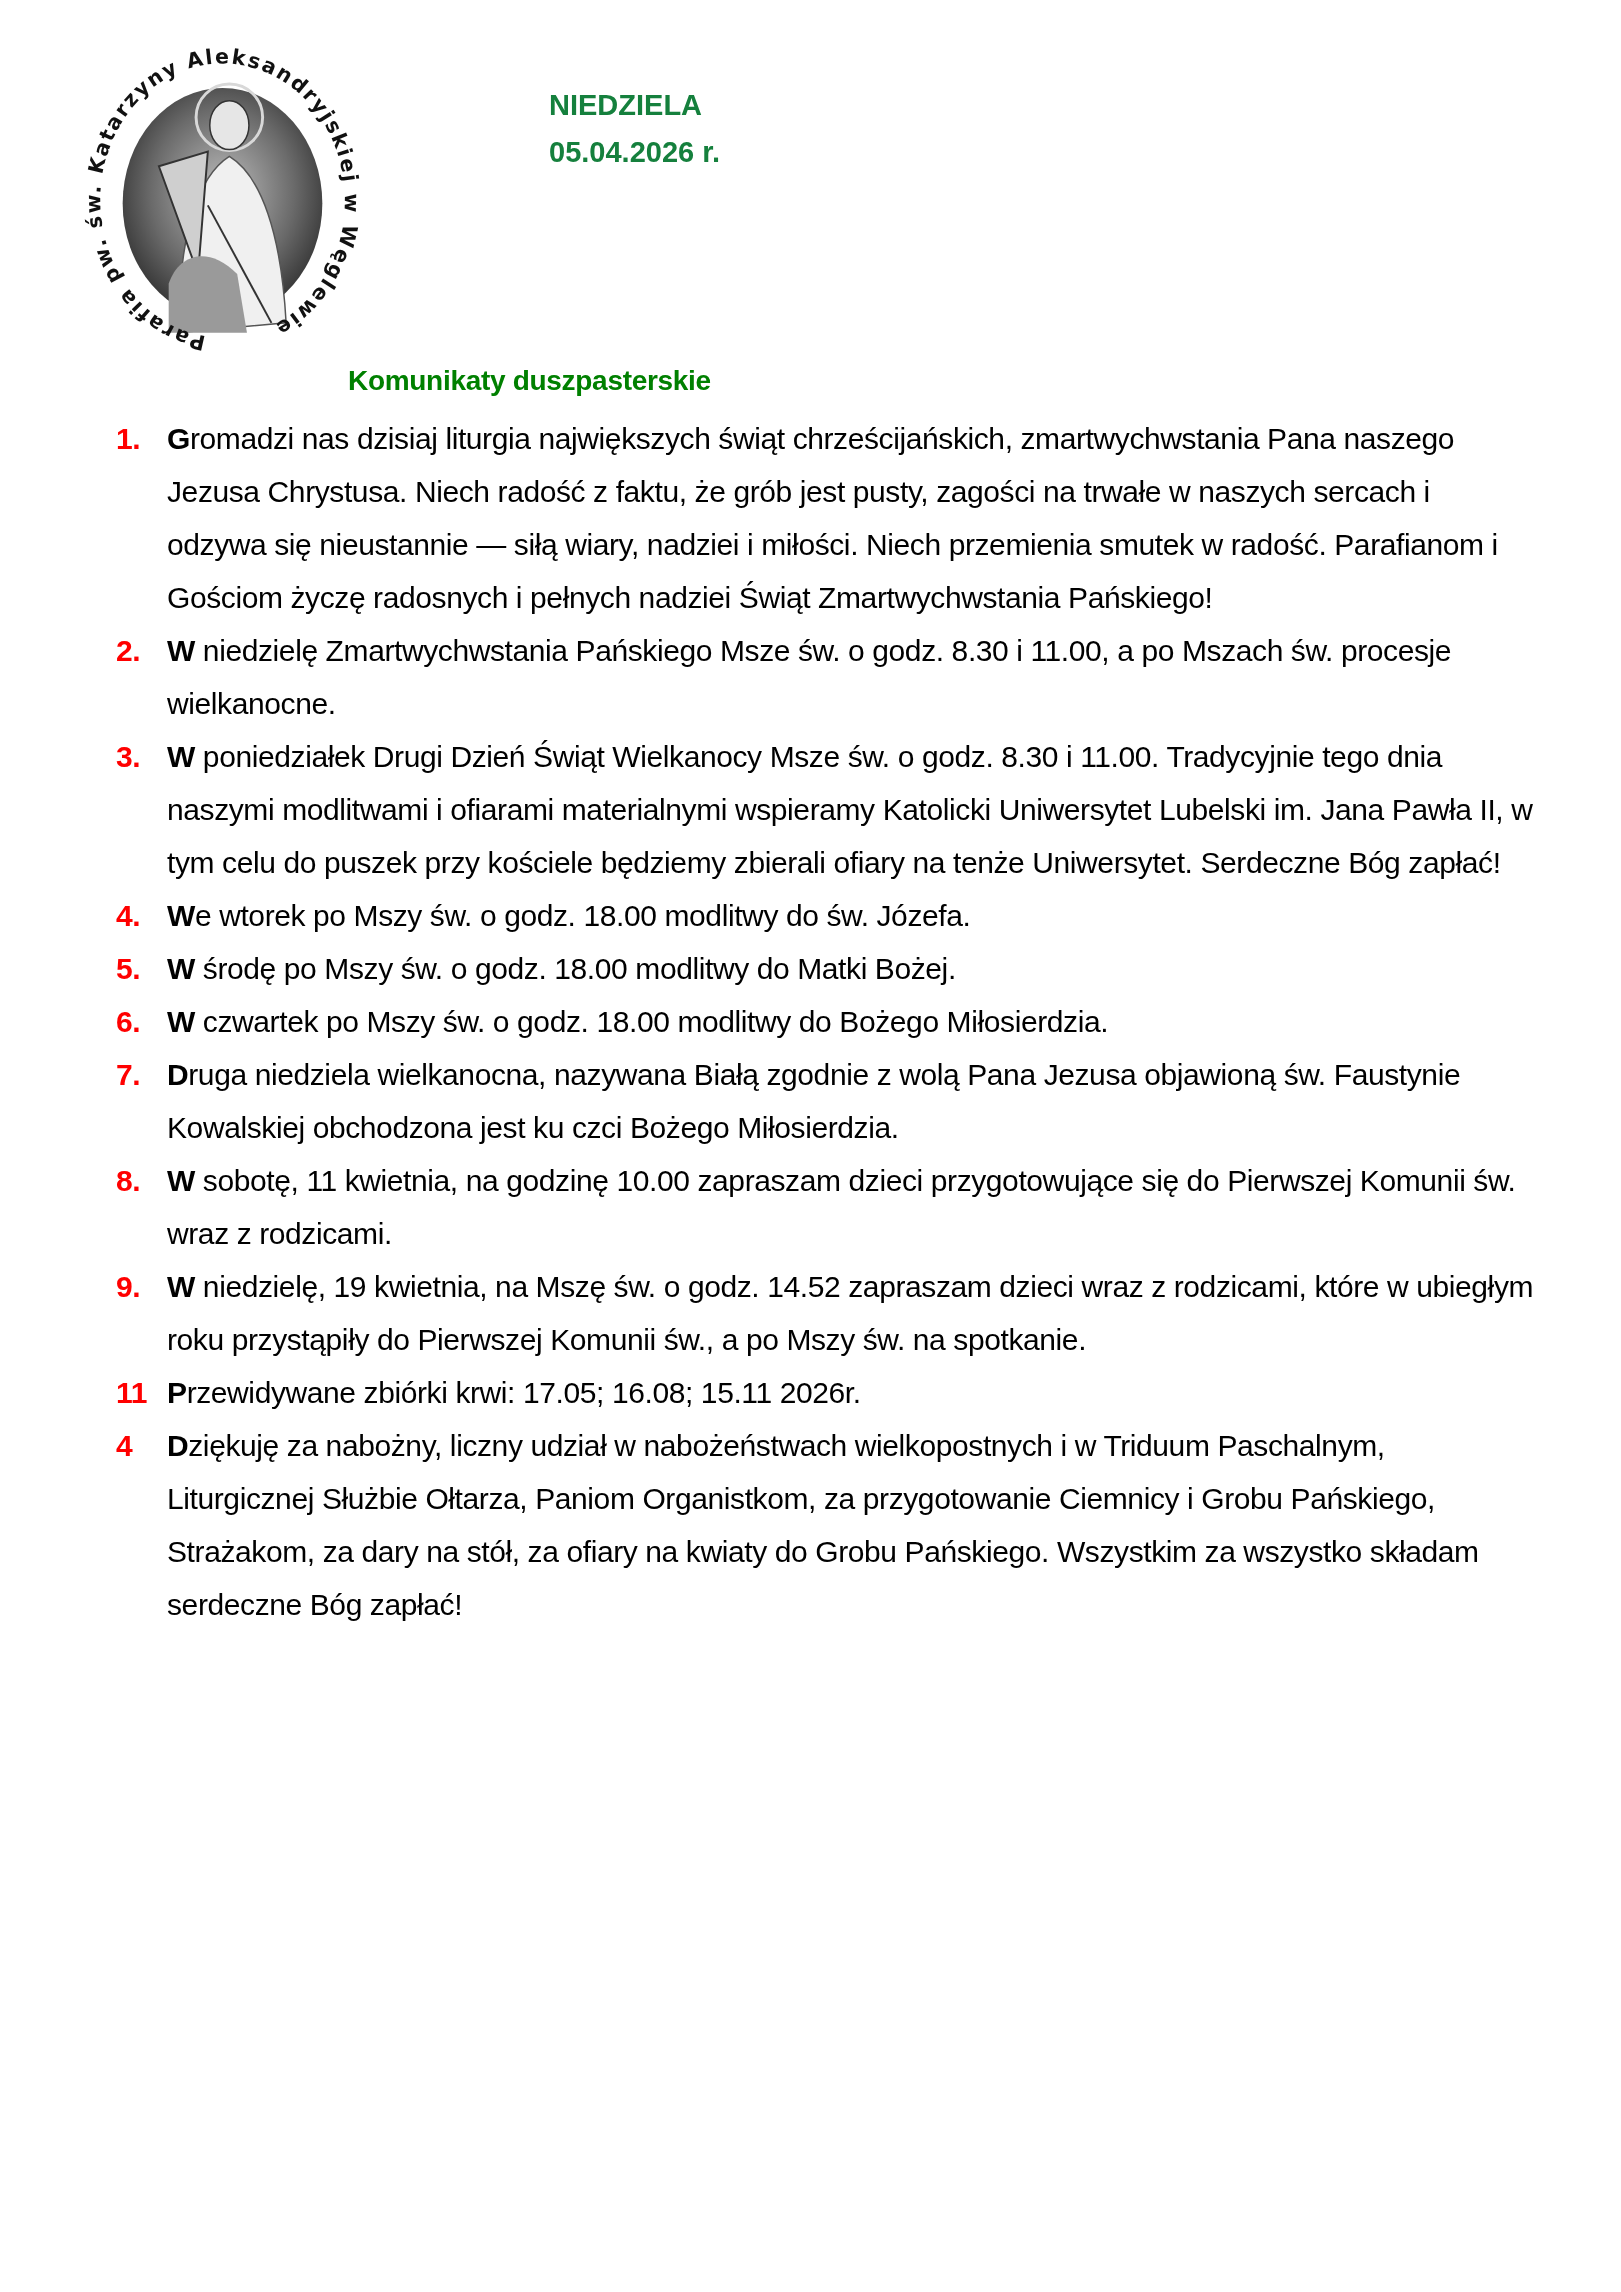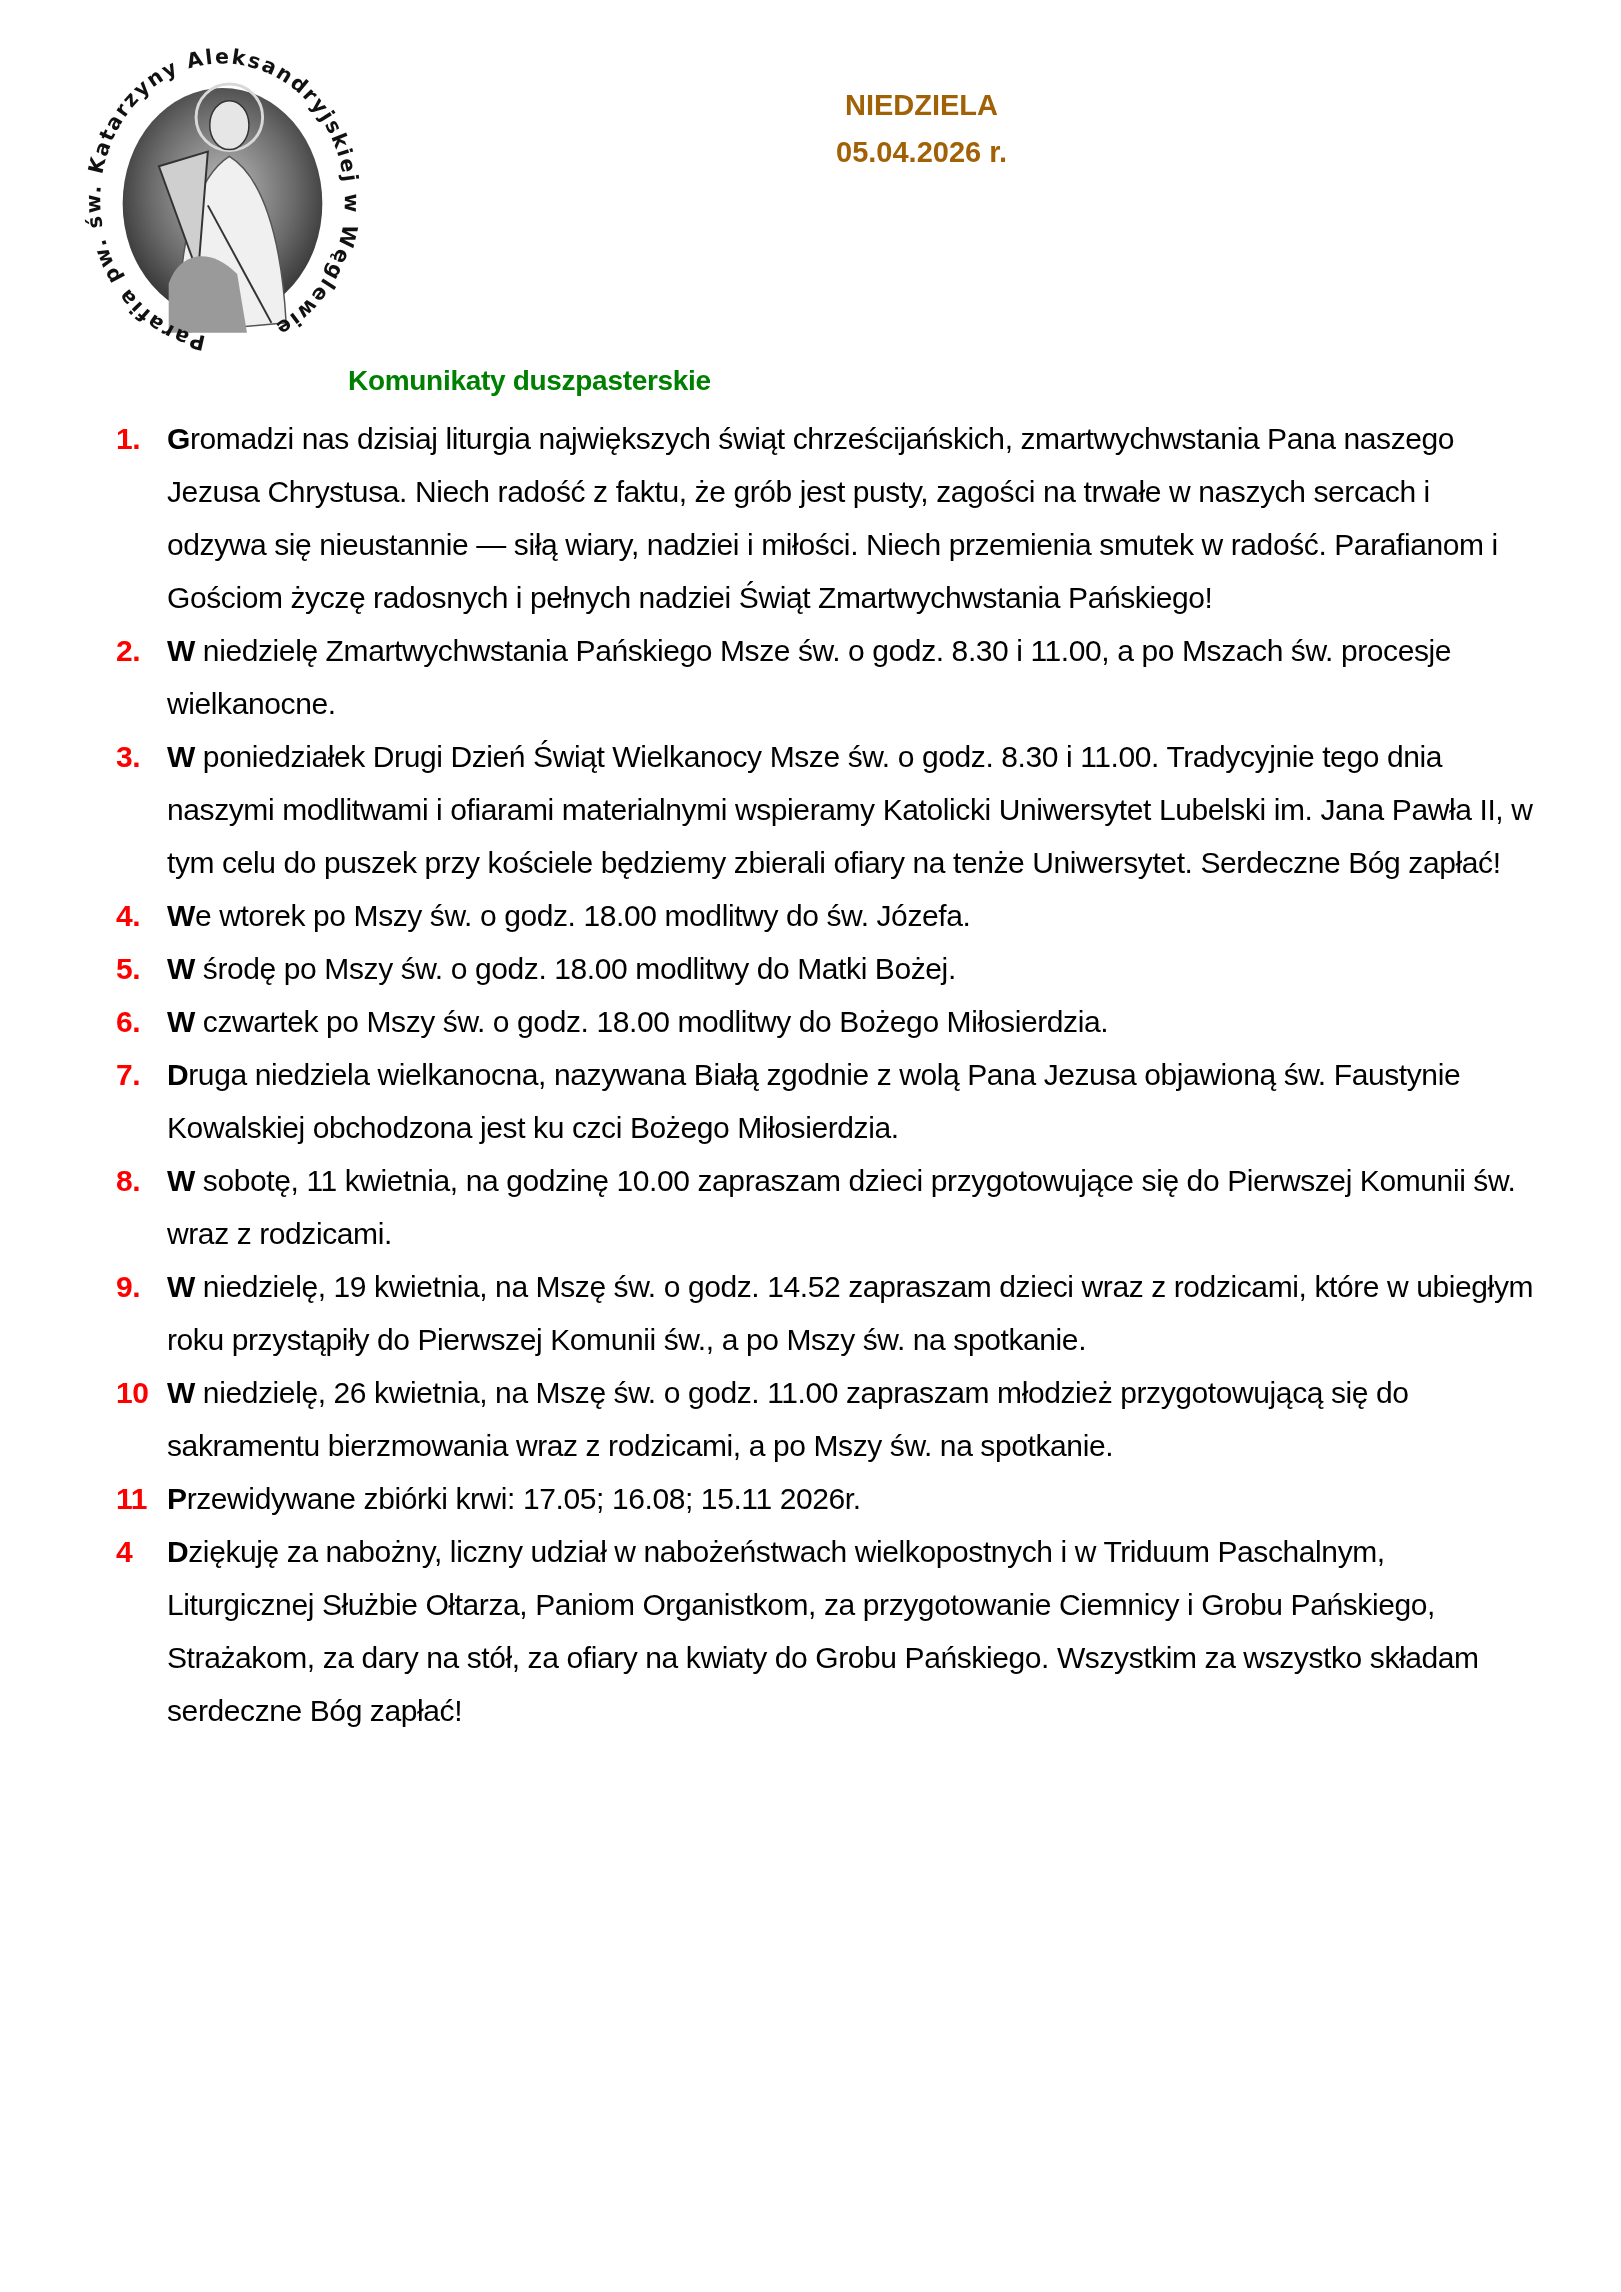--- a/index.html
+++ b/index.html
@@ -1,20 +1,20 @@
 <!DOCTYPE html>
 <html><head>
   <meta charset="utf-8">
   <style>
     html, body { margin: 0; padding: 0; background: #ffffff; }
     body { width: 1621px; height: 2293px; position: relative; overflow: hidden;
       font-family: "Liberation Sans", "DejaVu Sans", sans-serif; color: #000; }
     .logo { position: absolute; left: 61px; top: 39px; width: 323px; height: 323px; }
-    .header { position: absolute; left: 549px; top: 82px; width: 745px; text-align: center;
-      color: #a16207; font-weight: bold; font-size: 29px; line-height: 47px; }
+    .header { position: absolute; left: 549px; top: 82px; width: 745px; 
+      color: #15803d; font-weight: bold; font-size: 29px; line-height: 47px; }
     .section-title { position: absolute; left: 348px; top: 365px; color: #008000;
       font-weight: bold; font-size: 28px; letter-spacing: -0.3px; }
     ol.notices { position: absolute; left: 116px; top: 412px; width: 1421px; margin: 0; padding: 0; list-style: none; }
     ol.notices li { position: relative; padding-left: 51px; font-size: 30px; line-height: 53px; letter-spacing: -0.4px; }
     ol.notices li .num { position: absolute; left: 0; top: 0; color: #ff0000; font-weight: bold; }
     ol.notices li .first { font-weight: bold; }
   </style>
 </head>
 <body>
 
@@ -51,17 +51,16 @@
 <ol class="notices">
   <li><span class="num">1.</span><span class="first">G</span><span>romadzi nas dzisiaj liturgia największych świąt chrześcijańskich, zmartwychwstania Pana naszego Jezusa Chrystusa. Niech radość z faktu, że grób jest pusty, zagości na trwałe w naszych sercach i odzywa się nieustannie — siłą wiary, nadziei i miłości. Niech przemienia smutek w radość. Parafianom i Gościom życzę radosnych i pełnych nadziei Świąt Zmartwychwstania Pańskiego!</span></li>
   <li><span class="num">2.</span><span class="first">W</span><span> niedzielę Zmartwychwstania Pańskiego Msze św. o godz. 8.30 i 11.00, a po Mszach św. procesje wielkanocne.</span></li>
   <li><span class="num">3.</span><span class="first">W</span><span> poniedziałek Drugi Dzień Świąt Wielkanocy Msze św. o godz. 8.30 i 11.00. Tradycyjnie tego dnia naszymi modlitwami i ofiarami materialnymi wspieramy Katolicki Uniwersytet Lubelski im. Jana Pawła II, w tym celu do puszek przy kościele będziemy zbierali ofiary na tenże Uniwersytet. Serdeczne Bóg zapłać!</span></li>
   <li><span class="num">4.</span><span class="first">W</span><span>e wtorek po Mszy św. o godz. 18.00 modlitwy do św. Józefa.</span></li>
   <li><span class="num">5.</span><span class="first">W</span><span> środę po Mszy św. o godz. 18.00 modlitwy do Matki Bożej.</span></li>
   <li><span class="num">6.</span><span class="first">W</span><span> czwartek po Mszy św. o godz. 18.00 modlitwy do Bożego Miłosierdzia.</span></li>
   <li><span class="num">7.</span><span class="first">D</span><span>ruga niedziela wielkanocna, nazywana Białą zgodnie z wolą Pana Jezusa objawioną św. Faustynie Kowalskiej obchodzona jest ku czci Bożego Miłosierdzia.</span></li>
   <li><span class="num">8.</span><span class="first">W</span><span> sobotę, 11 kwietnia, na godzinę 10.00 zapraszam dzieci przygotowujące się do Pierwszej Komunii św. wraz z rodzicami.</span></li>
   <li><span class="num">9.</span><span class="first">W</span><span> niedzielę, 19 kwietnia, na Mszę św. o godz. 14.52 zapraszam dzieci wraz z rodzicami, które w ubiegłym roku przystąpiły do Pierwszej Komunii św., a po Mszy św. na spotkanie.</span></li>
-  <li><span class="num">10</span><span class="first">W</span><span> niedzielę, 26 kwietnia, na Mszę św. o godz. 11.00 zapraszam młodzież przygotowującą się do sakramentu bierzmowania wraz z rodzicami, a po Mszy św. na spotkanie.</span></li>
   <li><span class="num">11</span><span class="first">P</span><span>rzewidywane zbiórki krwi: 17.05; 16.08; 15.11 2026r.</span></li>
   <li><span class="num">4</span><span class="first">D</span><span>ziękuję za nabożny, liczny udział w nabożeństwach wielkopostnych i w Triduum Paschalnym, Liturgicznej Służbie Ołtarza, Paniom Organistkom, za przygotowanie Ciemnicy i Grobu Pańskiego, Strażakom, za dary na stół, za ofiary na kwiaty do Grobu Pańskiego. Wszystkim za wszystko składam serdeczne Bóg zapłać!</span></li>
 </ol>
 
 
 </body></html>

